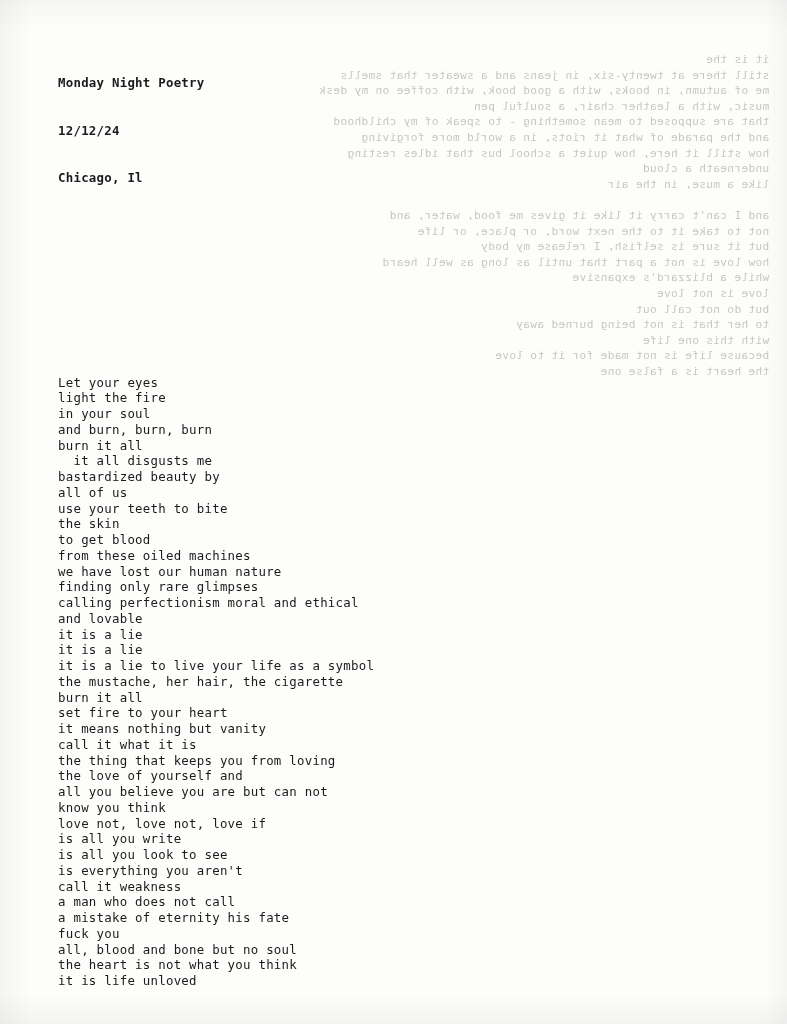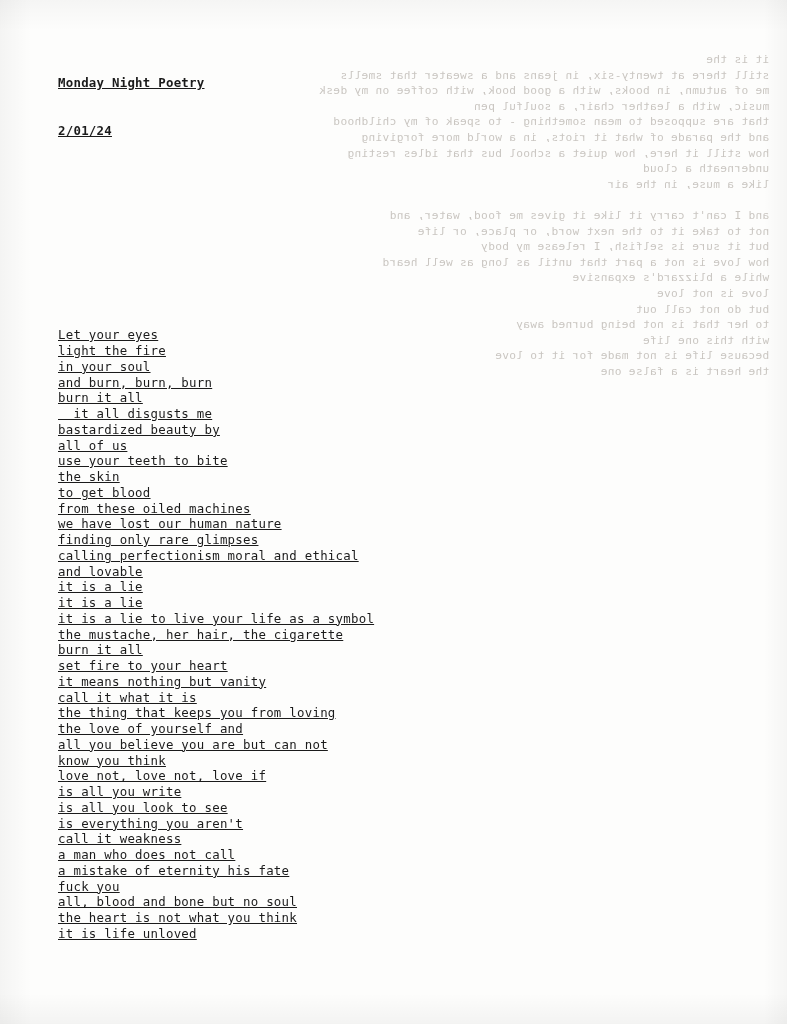--- a/index.html
+++ b/index.html
@@ -68,21 +68,20 @@
     top: 28px;
     color: #1b1b1b;
     font-size: 12.4px;
     line-height: 15.75px;
     letter-spacing: 0.25px;
     white-space: pre;
   }
   .typed .line {
     white-space: pre;
     min-height: 15.75px;
-    text-decoration: underline;
   }
   .header-line {
     font-weight: bold;
   }
   .title-line {
     font-weight: bold;
     padding-left: 218px;
   }
   .spacer { height: 15.75px; }
 </style>
@@ -111,21 +110,22 @@
 but do not call out
 to her that is not being burned away
 with this one life
 because life is not made for it to love
 the heart is a false one</div>
   </div>
 
   <div class="typed">
 
     <div class="line header-line">Monday Night Poetry</div>
-    <div class="line header-line">2/01/24</div>
+    <div class="line header-line">12/12/24</div>
+    <div class="line header-line">Chicago, Il</div>
 
     <div class="spacer"></div>
 
 
     <div class="spacer"></div>
 
     <div id="poem-body"><div class="line">Let your eyes</div><div class="line">light the fire</div><div class="line">in your soul</div><div class="line">and burn, burn, burn</div><div class="line">burn it all</div><div class="line">  it all disgusts me</div><div class="line">bastardized beauty by</div><div class="line">all of us</div><div class="line">use your teeth to bite</div><div class="line">the skin</div><div class="line">to get blood</div><div class="line">from these oiled machines</div><div class="line">we have lost our human nature</div><div class="line">finding only rare glimpses</div><div class="line">calling perfectionism moral and ethical</div><div class="line">and lovable</div><div class="line">it is a lie</div><div class="line">it is a lie</div><div class="line">it is a lie to live your life as a symbol</div><div class="line">the mustache, her hair, the cigarette</div><div class="line">burn it all</div><div class="line">set fire to your heart</div><div class="line">it means nothing but vanity</div><div class="line">call it what it is</div><div class="line">the thing that keeps you from loving</div><div class="line">the love of yourself and</div><div class="line">all you believe you are but can not</div><div class="line">know you think</div><div class="line">love not, love not, love if</div><div class="line">is all you write</div><div class="line">is all you look to see</div><div class="line">is everything you aren't</div><div class="line">call it weakness</div><div class="line">a man who does not call</div><div class="line">a mistake of eternity his fate</div><div class="line">fuck you</div><div class="line">all, blood and bone but no soul</div><div class="line">the heart is not what you think</div><div class="line">it is life unloved</div></div>
 
   </div>
 </div>

